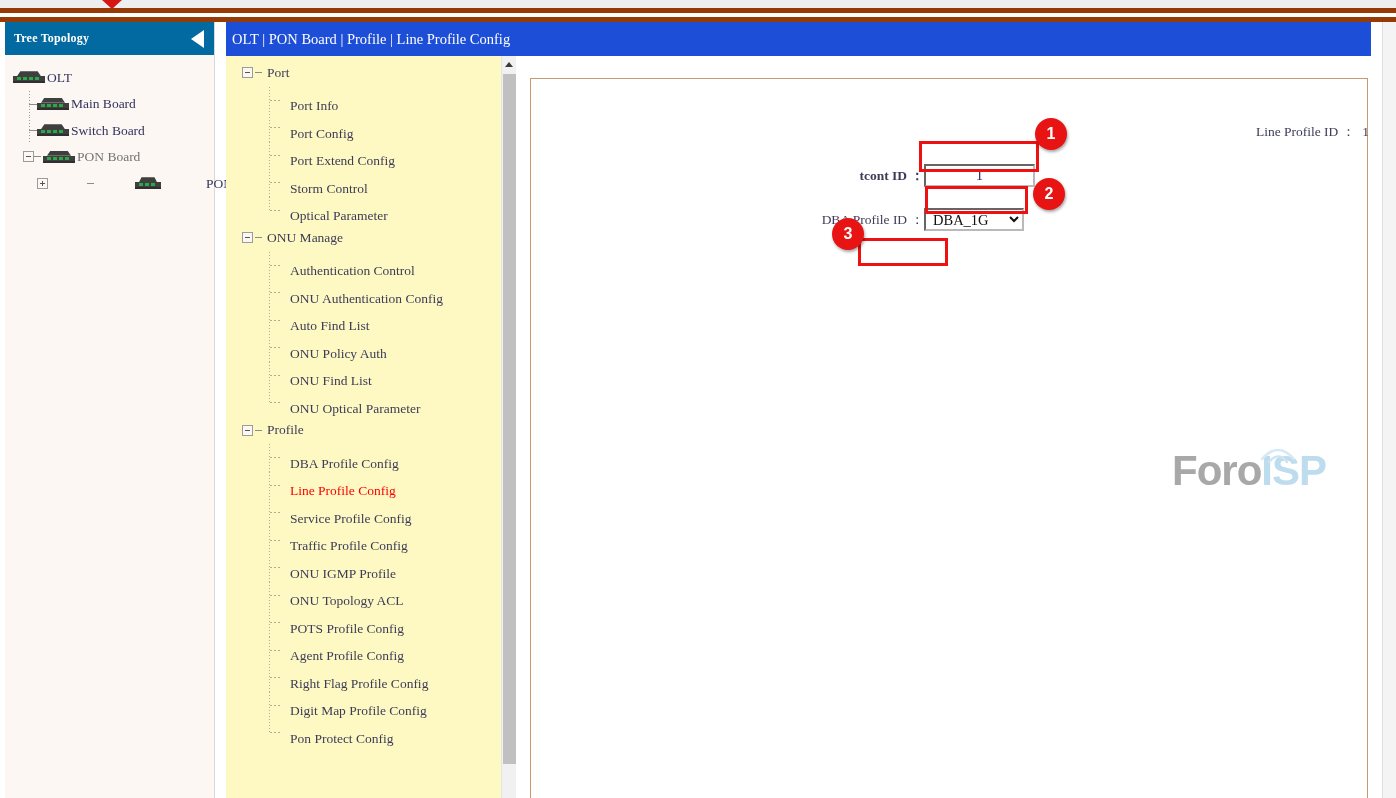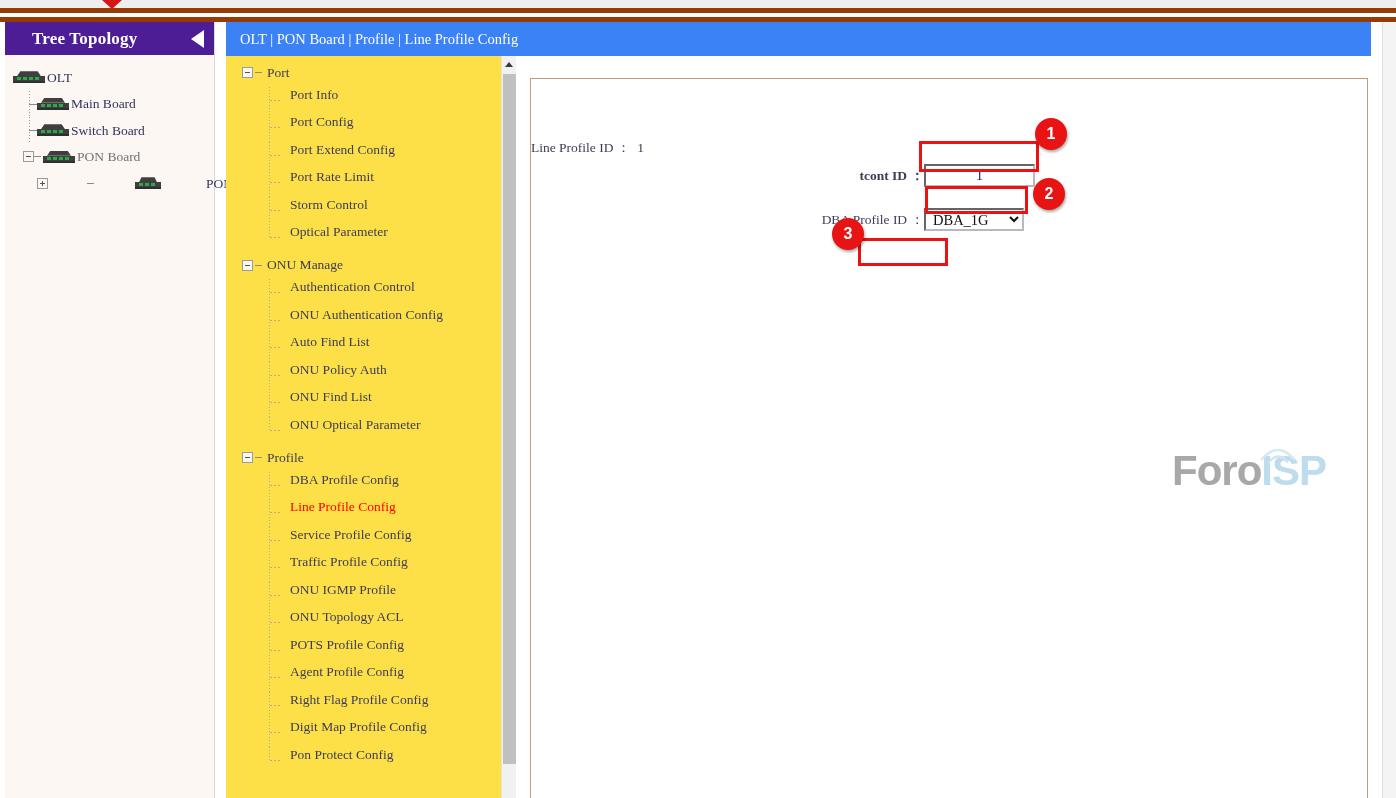--- a/index.html
+++ b/index.html
@@ -39,26 +39,26 @@
   
   #tree-panel {
     position: absolute; left: 5px; top: 22px;
     width: 210px; height: 776px;
     background: #fcf7f2;
     border-right: 1px solid #d8d8d8;
   }
   #tree-header {
     position: relative;
     height: 33px;
-    background: #4c1d95;
+    background: #0369a1;
     color: #ffffff;
     font-weight: bold;
-    font-size: 17px;
+    font-size: 12px;
     line-height: 33px;
-    padding-left: 27px;
+    padding-left: 9px;
     letter-spacing: .2px;
   }
   #collapse-arrow {
     position: absolute; right: 10px; top: 8px;
     width: 0; height: 0;
     border-top: 9px solid transparent;
     border-bottom: 9px solid transparent;
     border-right: 13px solid #ffffff;
   }
   #tree-body {
@@ -135,21 +135,21 @@
     width: 1px; height: 5px; background: #555;
   }
   .ebox-dash {
     flex: none; width: 7px; height: 1px; background: #8b8b8b; margin-right: 2px;
   }
 
   
   #menu-panel {
     position: absolute; left: 226px; top: 56px;
     width: 290px; height: 742px;
-    background: #fde047;
+    background: #fef9c3;
     overflow: hidden;
   }
   #menu-list {
     position: absolute; left: 0; top: 0; width: 275px; height: 742px;
     padding-top: 3px;
   }
   .mgroup {
     position: relative;
     height: 27.5px;
     display: flex; align-items: center;
@@ -165,21 +165,21 @@
   .mgroup .gbox::before {
     content: ""; position: absolute; left: 2px; top: 4px;
     width: 5px; height: 1px; background: #555;
   }
   .mgroup .gdash {
     width: 7px; height: 1px; background: #8b8b8b; margin: 0 5px 0 2px; flex: none;
   }
   .mitem {
     position: relative;
     height: 27.5px;
-    display: flex; align-items: flex-start;
+    display: flex; align-items: flex-end;
     padding-left: 43px;
     font-size: 13.5px;
     color: #3c3c57;
     cursor: pointer;
   }
   .mitem .branch {
     position: absolute; left: 43px; top: 0; width: 17px; height: 27.5px;
   }
   .mitem .branch .v {
     position: absolute; left: 0; top: 0; width: 1px; height: 27.5px;
@@ -212,25 +212,25 @@
   }
   #menu-scroll .thumb {
     position: absolute; left: 1px; top: 18px; width: 13px; height: 690px;
     background: #c0c0c0;
   }
 
   
   #crumb-bar {
     position: absolute; left: 226px; top: 22px;
     width: 1145px; height: 34px;
-    background: #3b82f6;
+    background: #1d4ed8;
     color: #ffffff;
     font-size: 14.5px;
     line-height: 34px;
-    padding-left: 14px;
+    padding-left: 6px;
     white-space: nowrap;
   }
 
   
   #content-area {
     position: absolute; left: 516px; top: 56px;
     width: 866px; height: 742px;
     background: #ffffff;
   }
   #content-card {
@@ -246,21 +246,21 @@
     display: flex;
     align-items: center;
   }
   .flabel {
     text-align: right;
     font-size: 13.5px;
     color: #3c3c57;
     white-space: nowrap;
   }
 
-  #row-lineprofile { left: 0; top: 60px; width: 838px; justify-content: flex-start; }
+  #row-lineprofile { left: 0; top: 44px; width: 838px; justify-content: flex-end; }
   #row-lineprofile .flabel { padding-right: 2px; }
   #row-lineprofile .fval { font-size: 13.5px; color: #3c3c57; padding-left: 5px; }
 
   #row-tcont { left: 295px; top: 85px; }
   #row-tcont .flabel { width: 98px; font-weight: bold; }
   #row-dba   { left: 272px; top: 129px; }
   #row-dba .flabel { width: 121px; }
 
   input.txt {
     width: 111px; height: 23px;
@@ -462,27 +462,20 @@
           <span class="v"></span>
           <span class="h"></span>
         </span>
       <span class="mlbl">Port Extend Config</span>
     </div>
     <div class="mitem">
       <span class="branch">
           <span class="v"></span>
           <span class="h"></span>
         </span>
-      <span class="mlbl">Port Rate Limit</span>
-    </div>
-    <div class="mitem">
-      <span class="branch">
-          <span class="v"></span>
-          <span class="h"></span>
-        </span>
       <span class="mlbl">Storm Control</span>
     </div>
     <div class="mitem last">
       <span class="branch">
           <span class="v"></span>
           <span class="h"></span>
         </span>
       <span class="mlbl">Optical Parameter</span>
     </div>
 

